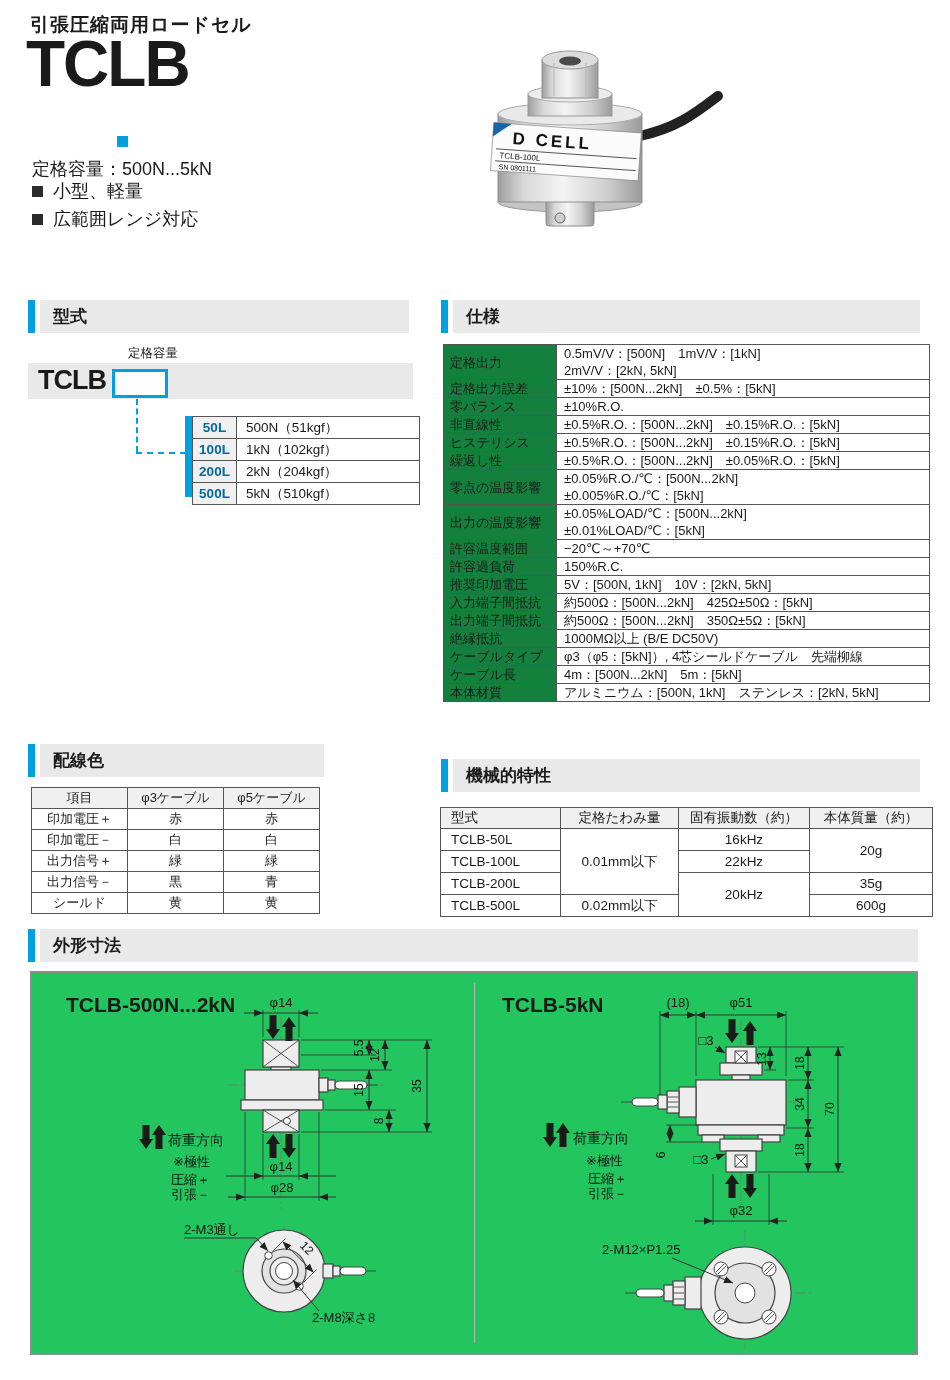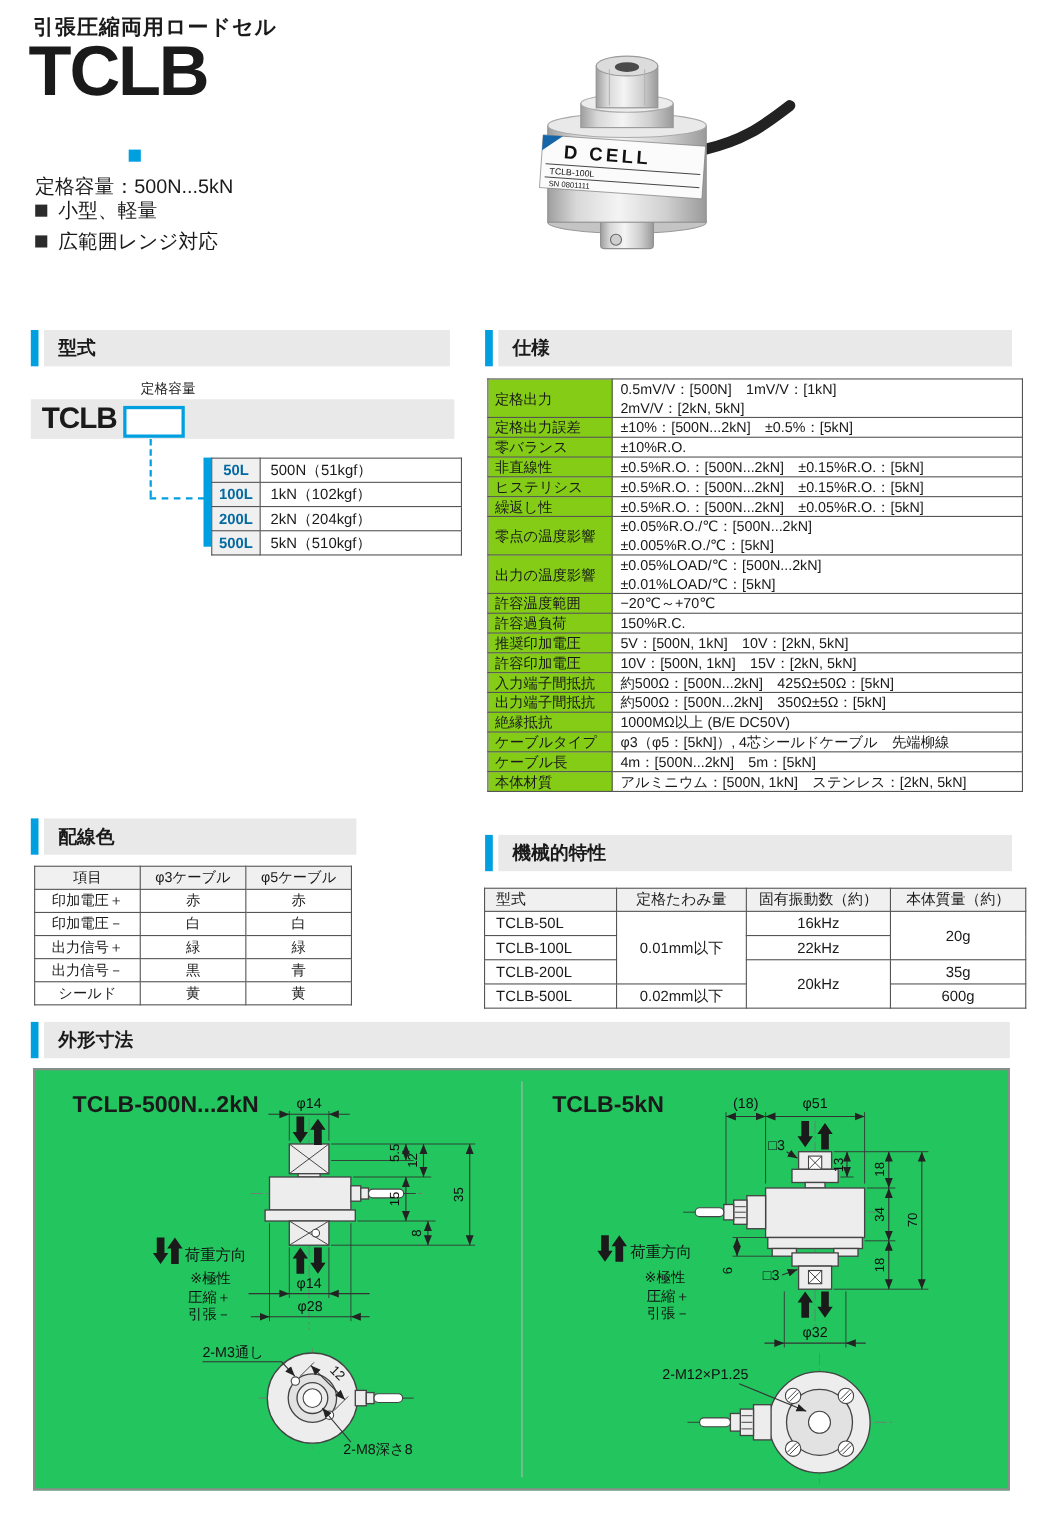--- a/index.html
+++ b/index.html
@@ -26,21 +26,21 @@
   .model-accent{left:185px;top:416px;width:7px;height:81px;background:#009FE0;}
   table{border-collapse:collapse;}
   td,th{border:1px solid #555;}
   .model-table{left:192px;top:416px;}
   .model-table td{height:19px;font-size:13.5px;}
   .model-table .code{width:41px;text-align:center;background:#F0F0F0;color:#0369a1;font-weight:bold;}
   .model-table .mval{width:172px;padding-left:9px;}
   
   .spec-table{left:443px;top:344px;font-size:13px;}
   .spec-table td{line-height:17px;vertical-align:middle;}
-  .spec-table .lbl{width:100px;background:#84cc16;padding:0 6px;}
+  .spec-table .lbl{width:100px;background:#15803d;padding:0 6px;}
   .spec-table .val{width:358px;padding:0 7px;white-space:pre-line;}
   
   .wire-table{left:31px;top:787px;font-size:13px;text-align:center;}
   .wire-table th{width:93px;height:16px;background:#F0F0F0;font-weight:normal;}
   .wire-table td{height:18px;}
   
   .mech-table{left:440px;top:807px;font-size:13.5px;text-align:center;}
   .mech-table th{height:18px;background:#F0F0F0;font-weight:normal;}
   .mech-table td{height:19px;}
   .mech-table .c1{width:108px;text-align:left;padding-left:10px;}
@@ -194,24 +194,20 @@
           <td class="lbl">許容温度範囲</td>
           <td class="val">−20℃～+70℃</td>
         </tr>
     <tr>
           <td class="lbl">許容過負荷</td>
           <td class="val">150%R.C.</td>
         </tr>
     <tr>
           <td class="lbl">推奨印加電圧</td>
           <td class="val">5V：[500N, 1kN]　10V：[2kN, 5kN]</td>
-        </tr>
-    <tr>
-          <td class="lbl">許容印加電圧</td>
-          <td class="val">10V：[500N, 1kN]　15V：[2kN, 5kN]</td>
         </tr>
     <tr>
           <td class="lbl">入力端子間抵抗</td>
           <td class="val">約500Ω：[500N...2kN]　425Ω±50Ω：[5kN]</td>
         </tr>
     <tr>
           <td class="lbl">出力端子間抵抗</td>
           <td class="val">約500Ω：[500N...2kN]　350Ω±5Ω：[5kN]</td>
         </tr>
     <tr>

